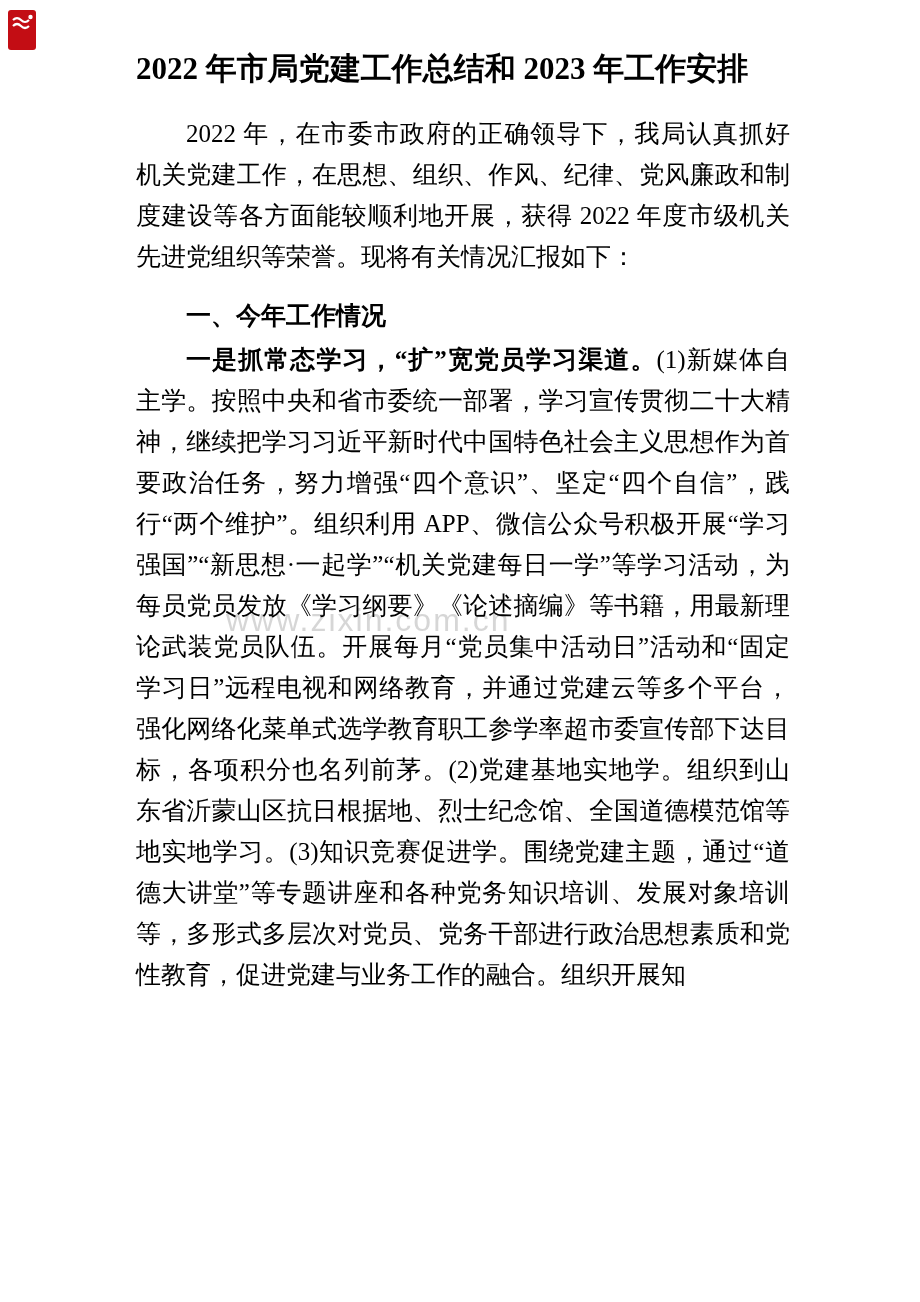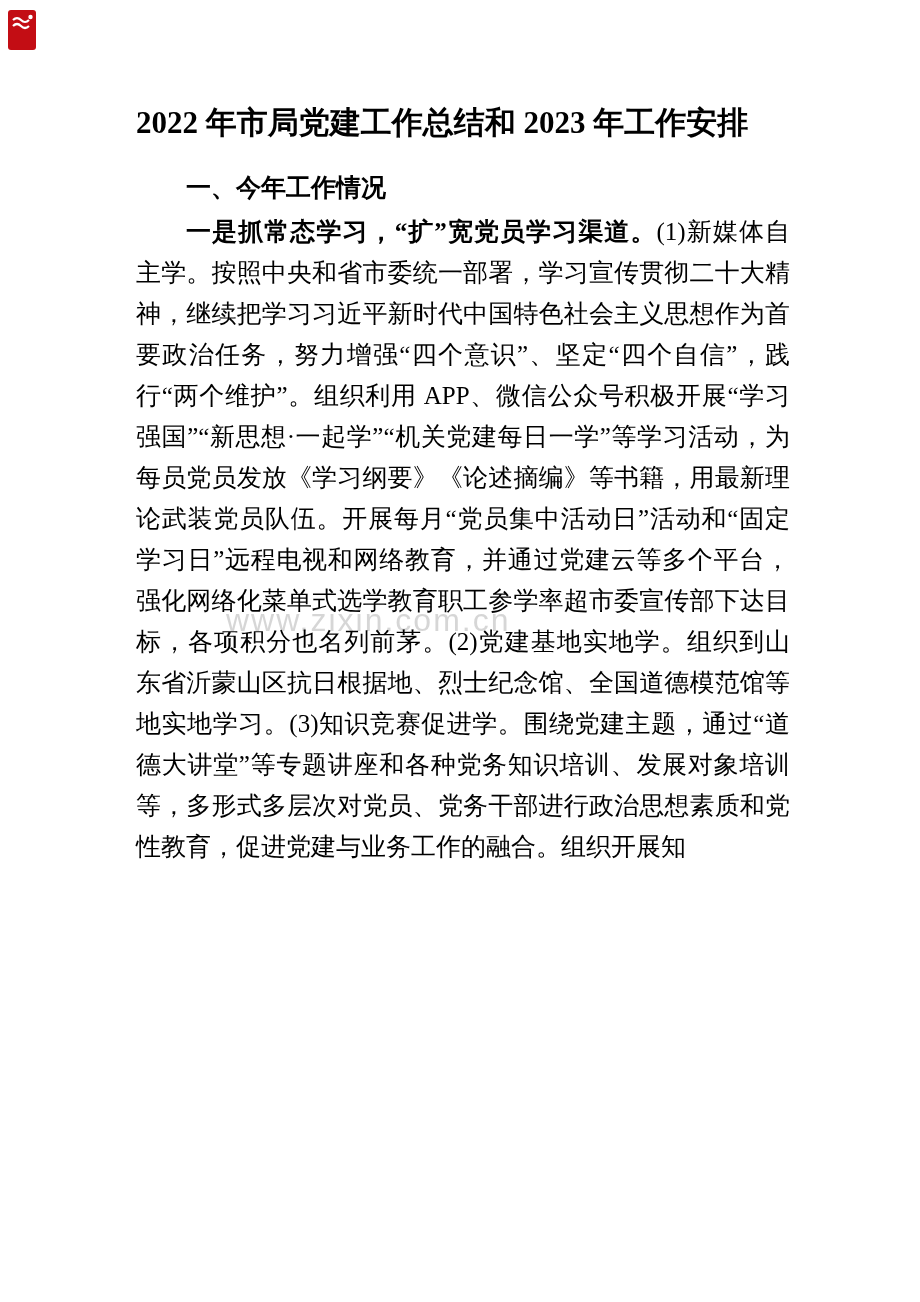--- a/index.html
+++ b/index.html
@@ -14,21 +14,21 @@
   }
   .brand-logo {
     position: absolute;
     top: 10px;
     left: 8px;
     width: 28px;
     height: 40px;
   }
   .page {
     position: relative;
-    padding: 98px 130px 0 136px;
+    padding: 44px 130px 0 136px;
     z-index: 2;
   }
   .doc-title {
     font-size: 31px;
     font-weight: bold;
     line-height: 49px;
     text-align: left;
     margin-bottom: 20px;
     font-family: "Liberation Serif", serif;
   }
@@ -72,18 +72,19 @@
     <circle cx="22.5" cy="7" r="2.2" fill="#ffffff"></circle>
   </svg>
 </div>
 
 <div class="watermark">www.zixin.com.cn</div>
 
 <div class="page">
 
   <h1 class="doc-title">2022 年市局党建工作总结和 2023 年工作安排</h1>
 
+  <p class="para">2022 年，在市委市政府的正确领导下，我局认真抓好机关党建工作，在思想、组织、作风、纪律、党风廉政和制度建设等各方面能较顺利地开展，获得 2022 年度市级机关先进党组织等荣誉。现将有关情况汇报如下：</p>
 
   <h2 class="section-heading">一、今年工作情况</h2>
 
   <p class="para"><span class="lead-bold">一是抓常态学习，“扩”宽党员学习渠道。</span><span>(1)新媒体自主学。按照中央和省市委统一部署，学习宣传贯彻二十大精神，继续把学习习近平新时代中国特色社会主义思想作为首要政治任务，努力增强“四个意识”、坚定“四个自信”，践行“两个维护”。组织利用 APP、微信公众号积极开展“学习强国”“新思想·一起学”“机关党建每日一学”等学习活动，为每员党员发放《学习纲要》《论述摘编》等书籍，用最新理论武装党员队伍。开展每月“党员集中活动日”活动和“固定学习日”远程电视和网络教育，并通过党建云等多个平台，强化网络化菜单式选学教育职工参学率超市委宣传部下达目标，各项积分也名列前茅。(2)党建基地实地学。组织到山东省沂蒙山区抗日根据地、烈士纪念馆、全国道德模范馆等地实地学习。(3)知识竞赛促进学。围绕党建主题，通过“道德大讲堂”等专题讲座和各种党务知识培训、发展对象培训等，多形式多层次对党员、党务干部进行政治思想素质和党性教育，促进党建与业务工作的融合。组织开展知</span></p>
 
 </div>
 
 </body></html>

